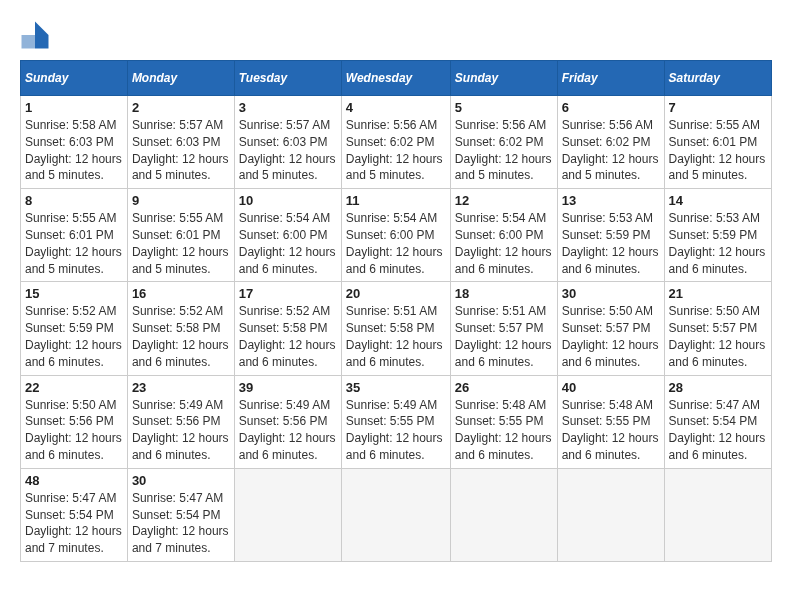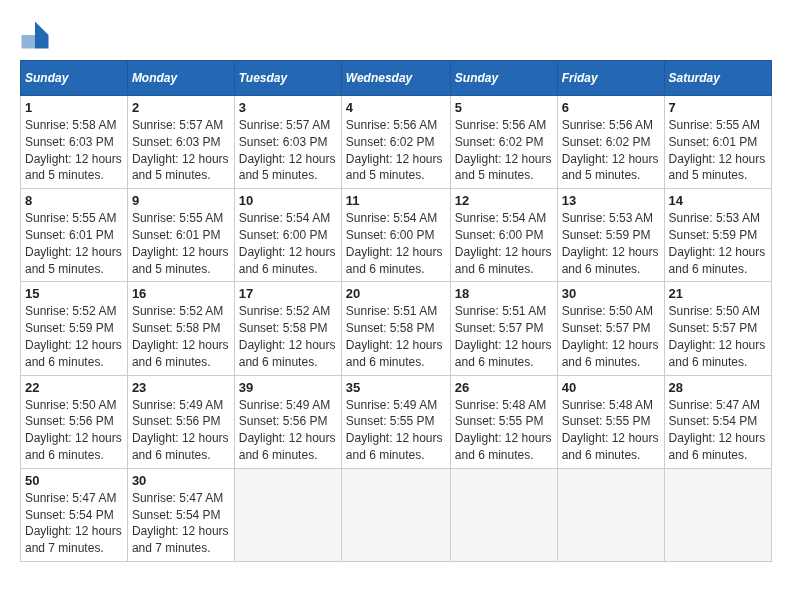--- a/index.html
+++ b/index.html
@@ -317,21 +317,21 @@
         <td>
           <span class="day-num">28</span>
           <div class="day-info" style="white-space: pre-line;">Sunrise: 5:47 AM
 Sunset: 5:54 PM
 Daylight: 12 hours
 and 6 minutes.</div>
         </td>
       </tr>
       <tr>
         <td>
-          <span class="day-num">50</span>
+          <span class="day-num">48</span>
           <div class="day-info" style="white-space: pre-line;">Sunrise: 5:47 AM
 Sunset: 5:54 PM
 Daylight: 12 hours
 and 7 minutes.</div>
         </td>
         <td>
           <span class="day-num">30</span>
           <div class="day-info" style="white-space: pre-line;">Sunrise: 5:47 AM
 Sunset: 5:54 PM
 Daylight: 12 hours

